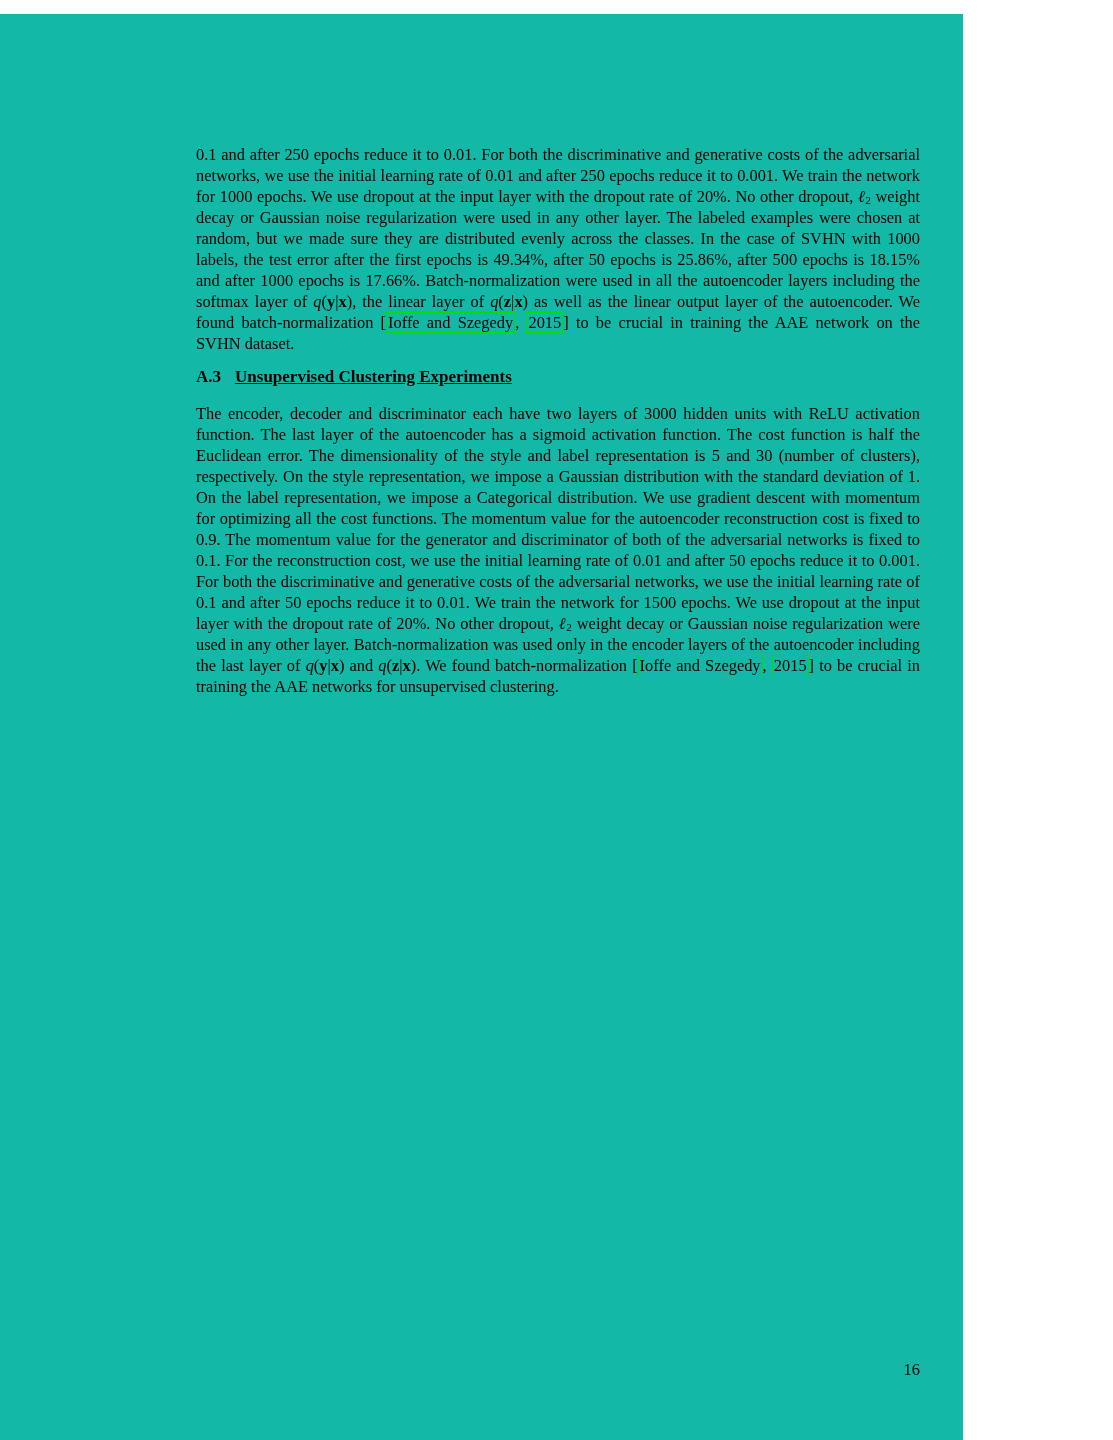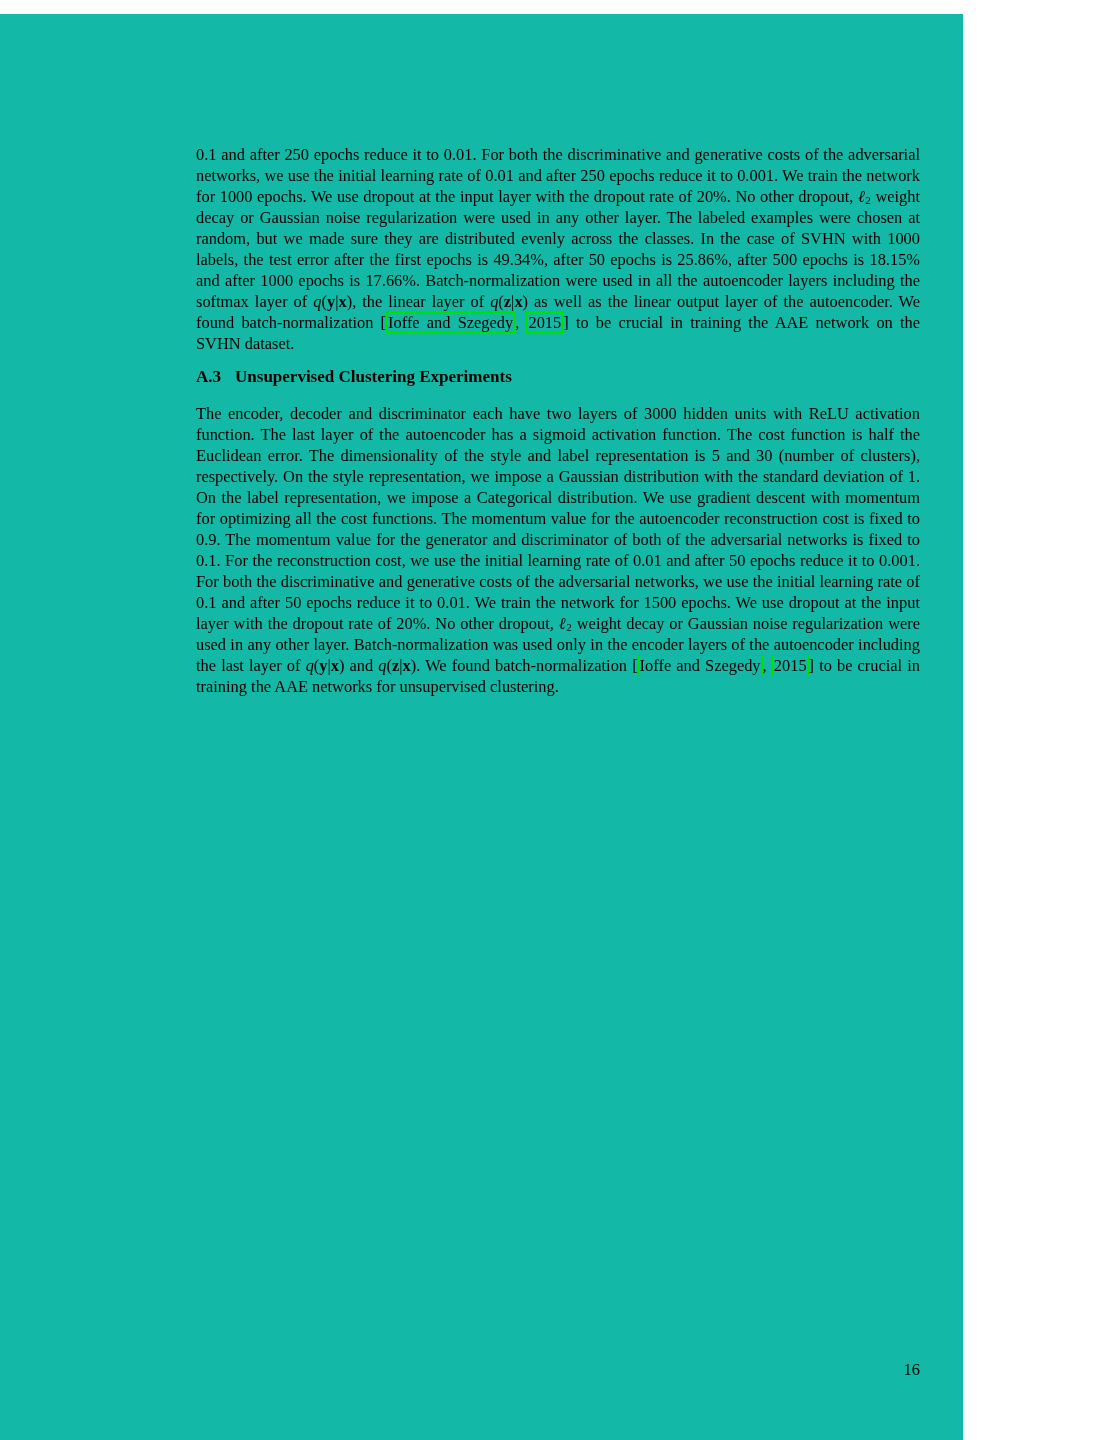--- a/index.html
+++ b/index.html
@@ -33,20 +33,21 @@
     font-size: 16.4px;
     line-height: 21px;
     text-align: justify;
     color: #000000;
   }
   .section-heading {
     margin: 12px 0 16px 0;
     font-size: 17px;
     line-height: 21px;
     font-weight: bold;
+    text-decoration: underline;
   }
   .section-number {
     display: inline-block;
     margin-right: 14px;
   }
   .seg-text { font-style: normal; }
   .seg-i { font-style: italic; }
   .seg-b { font-weight: bold; }
   .seg-sub {
     font-size: 0.68em;

